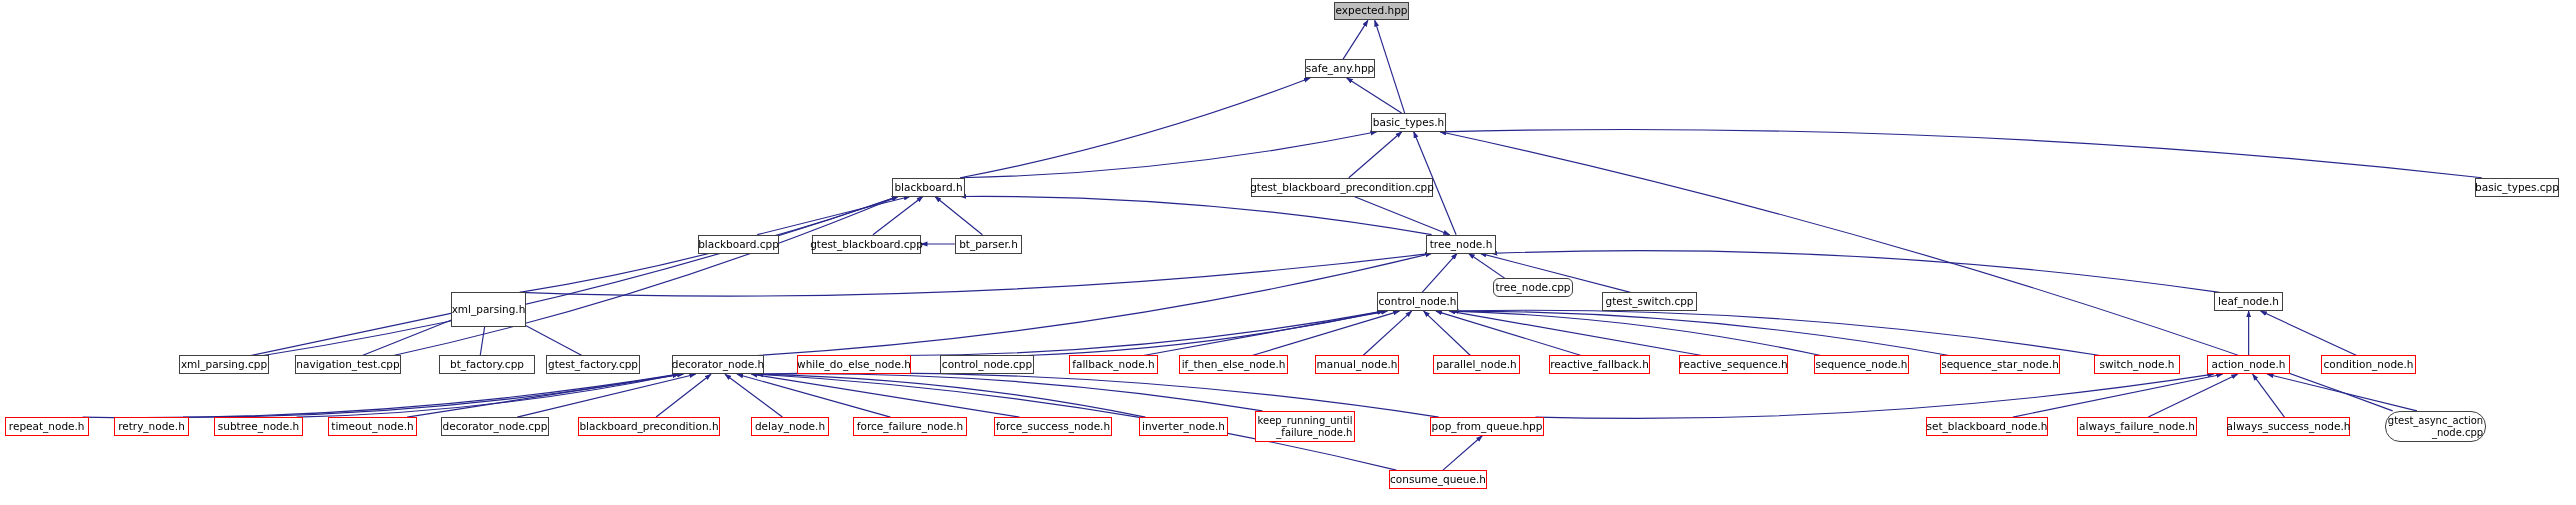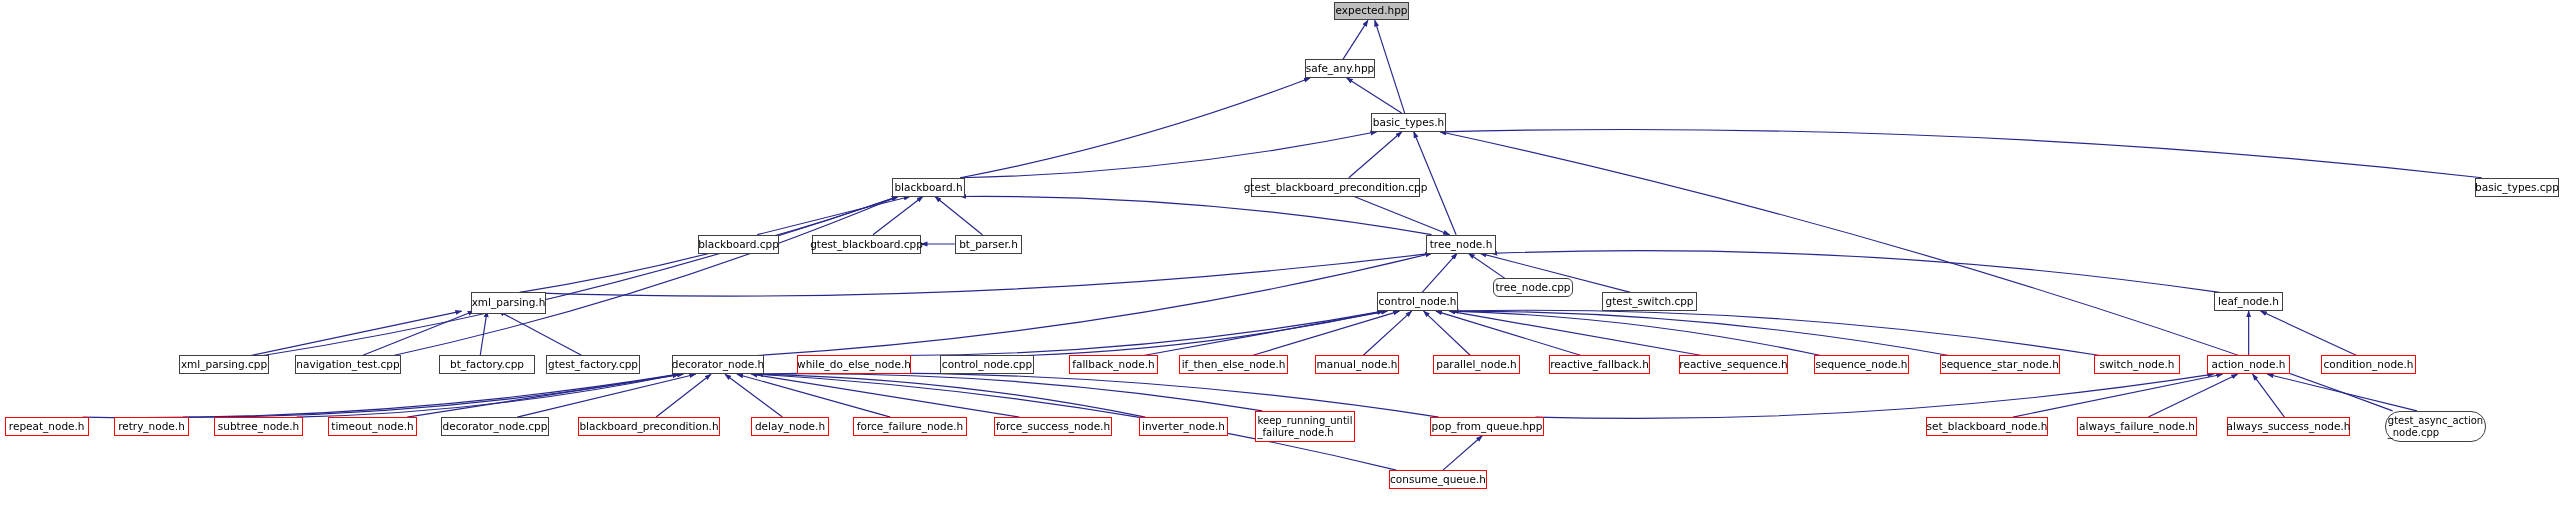--- a/index.html
+++ b/index.html
@@ -16,21 +16,21 @@
     position:absolute;
     box-sizing:border-box;
     border:0.8px solid #000000;
     background:#ffffff;
     color:#000000;
     font-size:10.5px;
     line-height:1.05;
     display:flex;
     align-items:center;
     justify-content:center;
-    text-align:left;
+    text-align:right;
     white-space:pre;
     padding:0 3px;
     z-index:5;
   }
   .node.red{border-color:#ff0000;}
   .node.black{border-color:#404040;}
   .node.root{background:#bfbfbf;border-color:#404040;}
   .node.twoline{line-height:1.12;font-size:10px;}
 </style>
 </head>
@@ -105,26 +105,26 @@
         <path d="M1791.45,603 Q1386.835,504.5865 971.15,480" marker-end="url(#arw)"></path>
         <path d="M3069.75,527 Q2471.7081915896124,303.85554898623855 1847.8,169" marker-end="url(#arw)"></path>
       </g>
   </svg>
   <div id="node-layer">
       <div class="node root" style="left: 1334px; top: 1.6px; width: 75px; height: 18.7px;">expected.hpp</div>
       <div class="node black" style="left: 1305px; top: 59px; width: 70px; height: 18.7px;">safe_any.hpp</div>
       <div class="node black" style="left: 1371px; top: 113px; width: 75px; height: 18.7px;">basic_types.h</div>
       <div class="node black" style="left: 2475px; top: 178px; width: 84px; height: 18.7px;">basic_types.cpp</div>
       <div class="node black" style="left: 892px; top: 178px; width: 73px; height: 18.7px;">blackboard.h</div>
-      <div class="node black" style="left: 1251px; top: 178px; width: 169px; height: 18.7px;">gtest_blackboard_precondition.cpp</div>
+      <div class="node black" style="left: 1251px; top: 178px; width: 182px; height: 18.7px;">gtest_blackboard_precondition.cpp</div>
       <div class="node black" style="left: 698px; top: 235px; width: 81px; height: 18.7px;">blackboard.cpp</div>
       <div class="node black" style="left: 812px; top: 235px; width: 109px; height: 18.7px;">gtest_blackboard.cpp</div>
       <div class="node black" style="left: 955px; top: 235px; width: 67px; height: 18.7px;">bt_parser.h</div>
       <div class="node black" style="left: 1426px; top: 235px; width: 70px; height: 18.7px;">tree_node.h</div>
-      <div class="node black" style="left: 451px; top: 292px; width: 75px; height: 22px; margin-left: 20px;">xml_parsing.h</div>
+      <div class="node black" style="left: 451px; top: 292px; width: 75px; height: 35px;">xml_parsing.h</div>
       <div class="node black" style="left: 1377px; top: 292px; width: 81px; height: 18.7px;">control_node.h</div>
       <div class="node black" style="left: 1493px; top: 278px; width: 80px; height: 18.7px; border-radius: 6px;">tree_node.cpp</div>
       <div class="node black" style="left: 1602px; top: 292px; width: 95px; height: 18.7px;">gtest_switch.cpp</div>
       <div class="node black" style="left: 2214px; top: 292px; width: 69px; height: 18.7px;">leaf_node.h</div>
       <div class="node black" style="left: 179px; top: 355px; width: 90px; height: 18.7px;">xml_parsing.cpp</div>
       <div class="node black" style="left: 295px; top: 355px; width: 106px; height: 18.7px;">navigation_test.cpp</div>
       <div class="node black" style="left: 439px; top: 355px; width: 96px; height: 18.7px;">bt_factory.cpp</div>
       <div class="node black" style="left: 546px; top: 355px; width: 94px; height: 18.7px;">gtest_factory.cpp</div>
       <div class="node black" style="left: 672px; top: 355px; width: 92px; height: 18.7px;">decorator_node.h</div>
       <div class="node red" style="left: 797px; top: 355px; width: 114px; height: 18.7px;">while_do_else_node.h</div>

